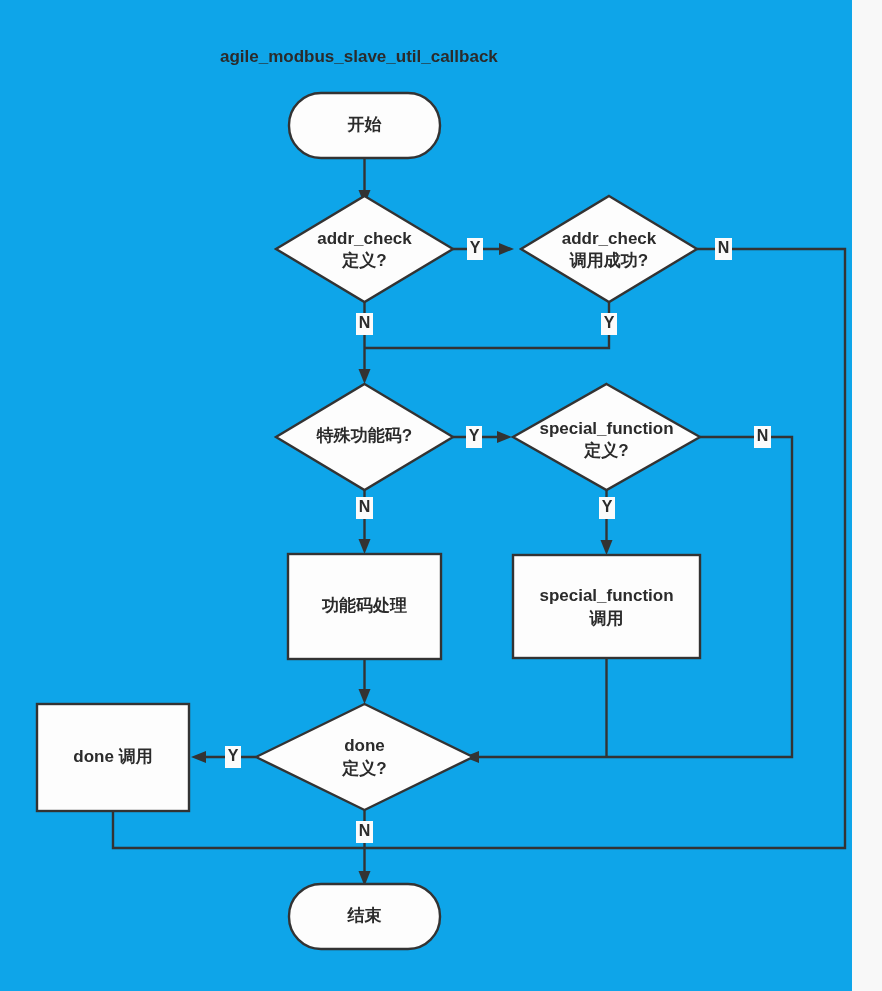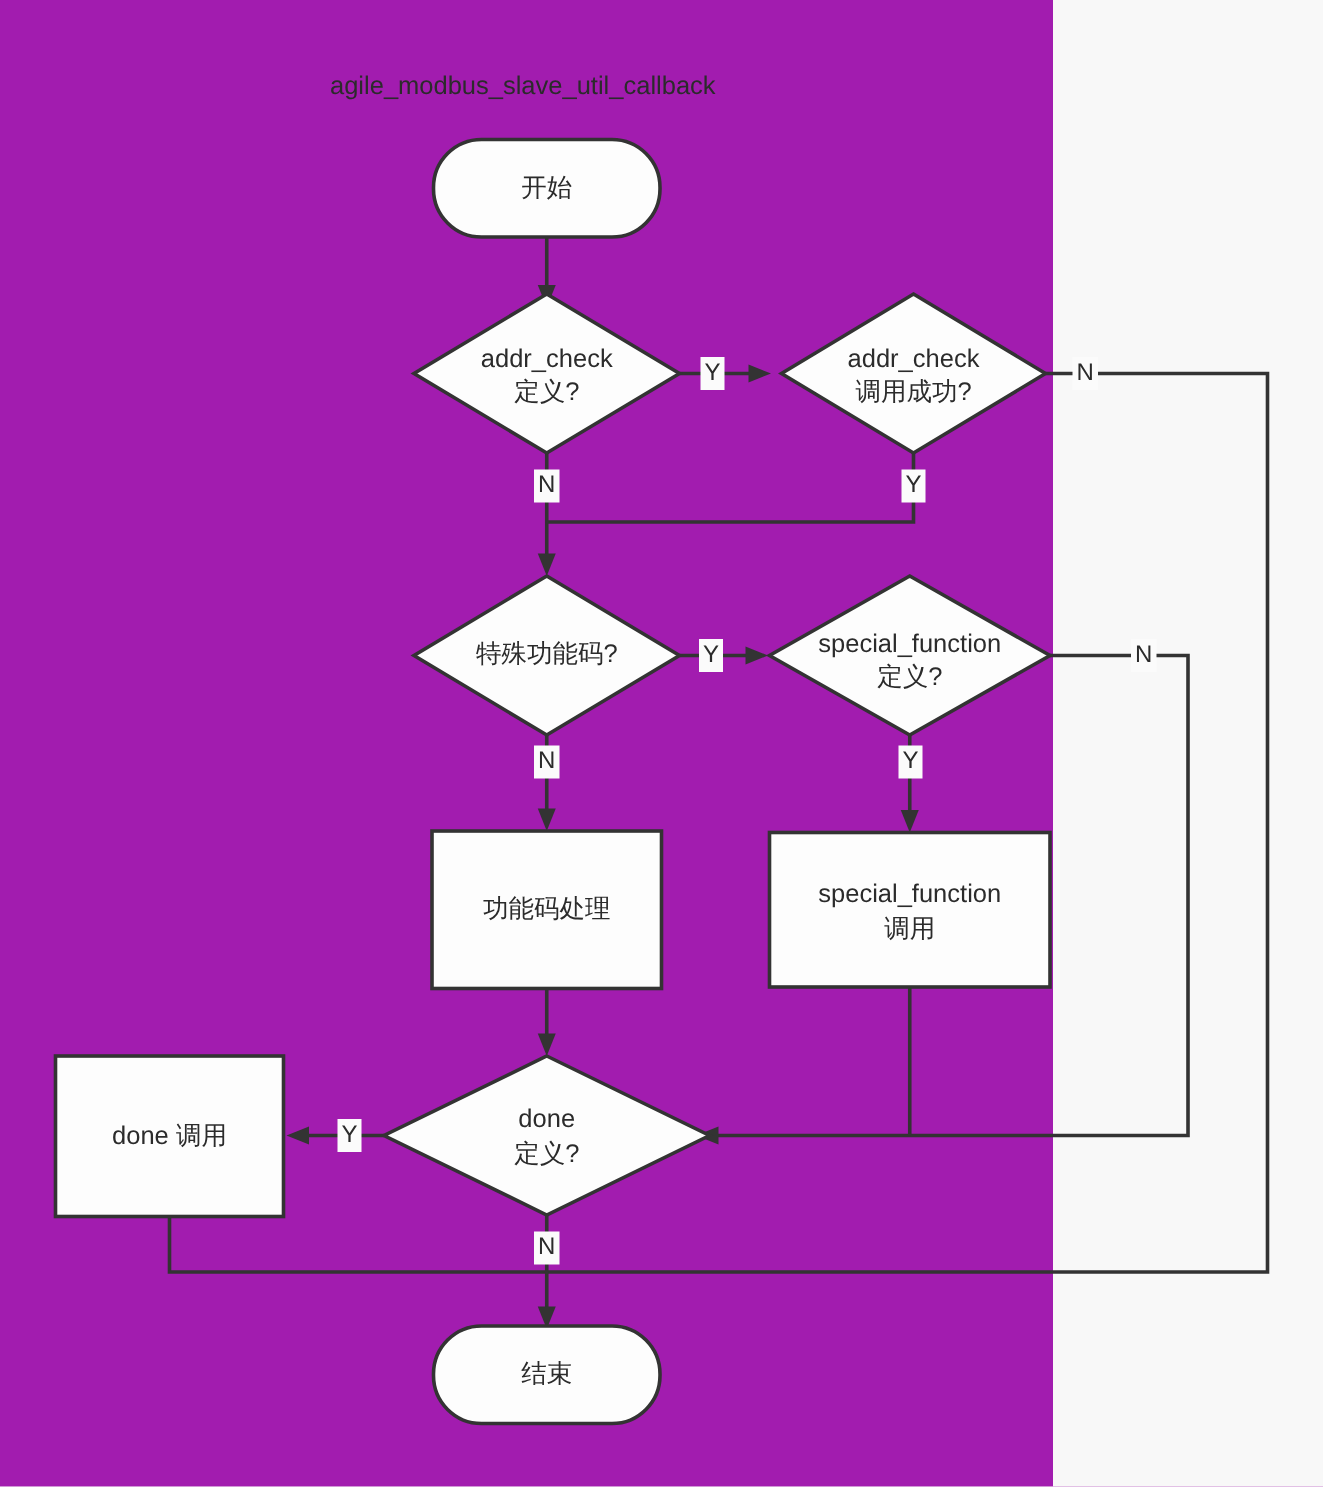--- a/index.html
+++ b/index.html
@@ -8,23 +8,24 @@
     background: #f8f8f8;
   }
   body {
     width: 882px;
     height: 991px;
     font-family: "Liberation Sans", "DejaVu Sans", sans-serif;
     overflow: hidden;
   }
   #flowchart-root {
     position: relative;
-    width: 702px;
+    width: 852px;
     height: 991px;
-    background: #a21caf;
+    background: #0ea5e9;
+    font-weight: bold;
   }
   svg#diagram {
     display: block;
     width: 882px;
     height: 991px;
   }
   .node-shape {
     fill: #fdfdfd;
     stroke: #333333;
     stroke-width: 2.4;

